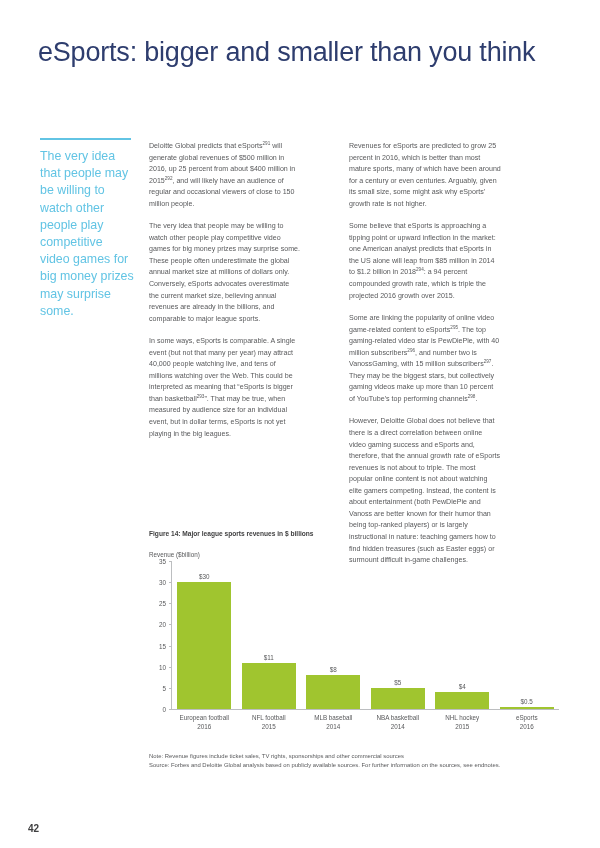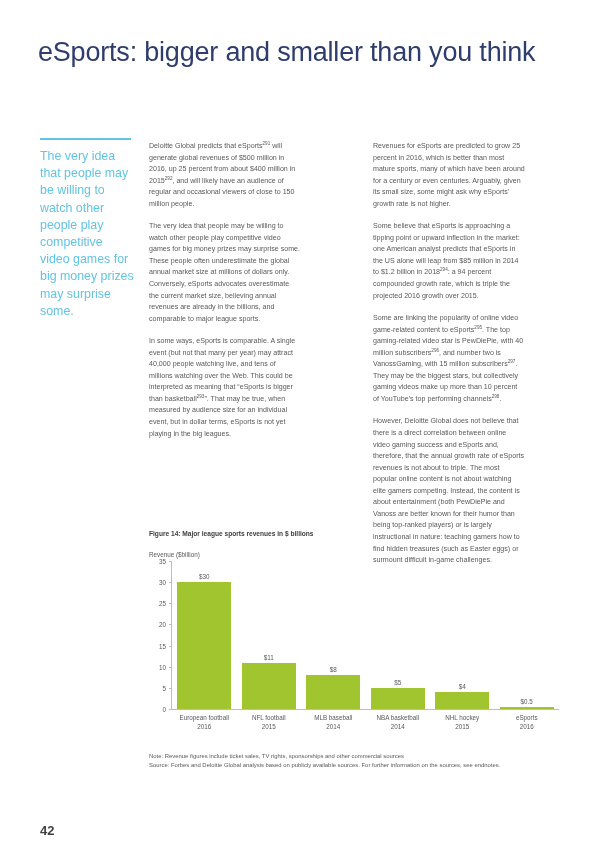--- a/index.html
+++ b/index.html
@@ -60,21 +60,21 @@
   .col {
     position: absolute;
     top: 141px;
     width: 152px;
     font-size: 7.1px;
     line-height: 11.55px;
     color: #58595b;
     text-align: left;
   }
   .col-mid { left: 149px; }
-  .col-right { left: 373px; }
+  .col-right { left: 349px; }
   .col p {
     margin: 0 0 11px 0;
   }
   .col sup {
     font-size: 4.6px;
     vertical-align: super;
     line-height: 0;
   }
 
   
@@ -171,23 +171,23 @@
     width: 420px;
     font-size: 5.9px;
     line-height: 9px;
     color: #58595b;
   }
   .figure-notes div { white-space: nowrap; }
 
   
   .page-number {
     position: absolute;
-    left: 40px;
+    left: 28px;
     top: 823px;
-    font-size: 13px;
+    font-size: 10px;
     font-weight: bold;
     color: #404041;
   }
 </style>
 </head>
 <body>
 
 <div class="page">
 
   <div class="page-title">eSports: bigger and smaller than you think</div>

